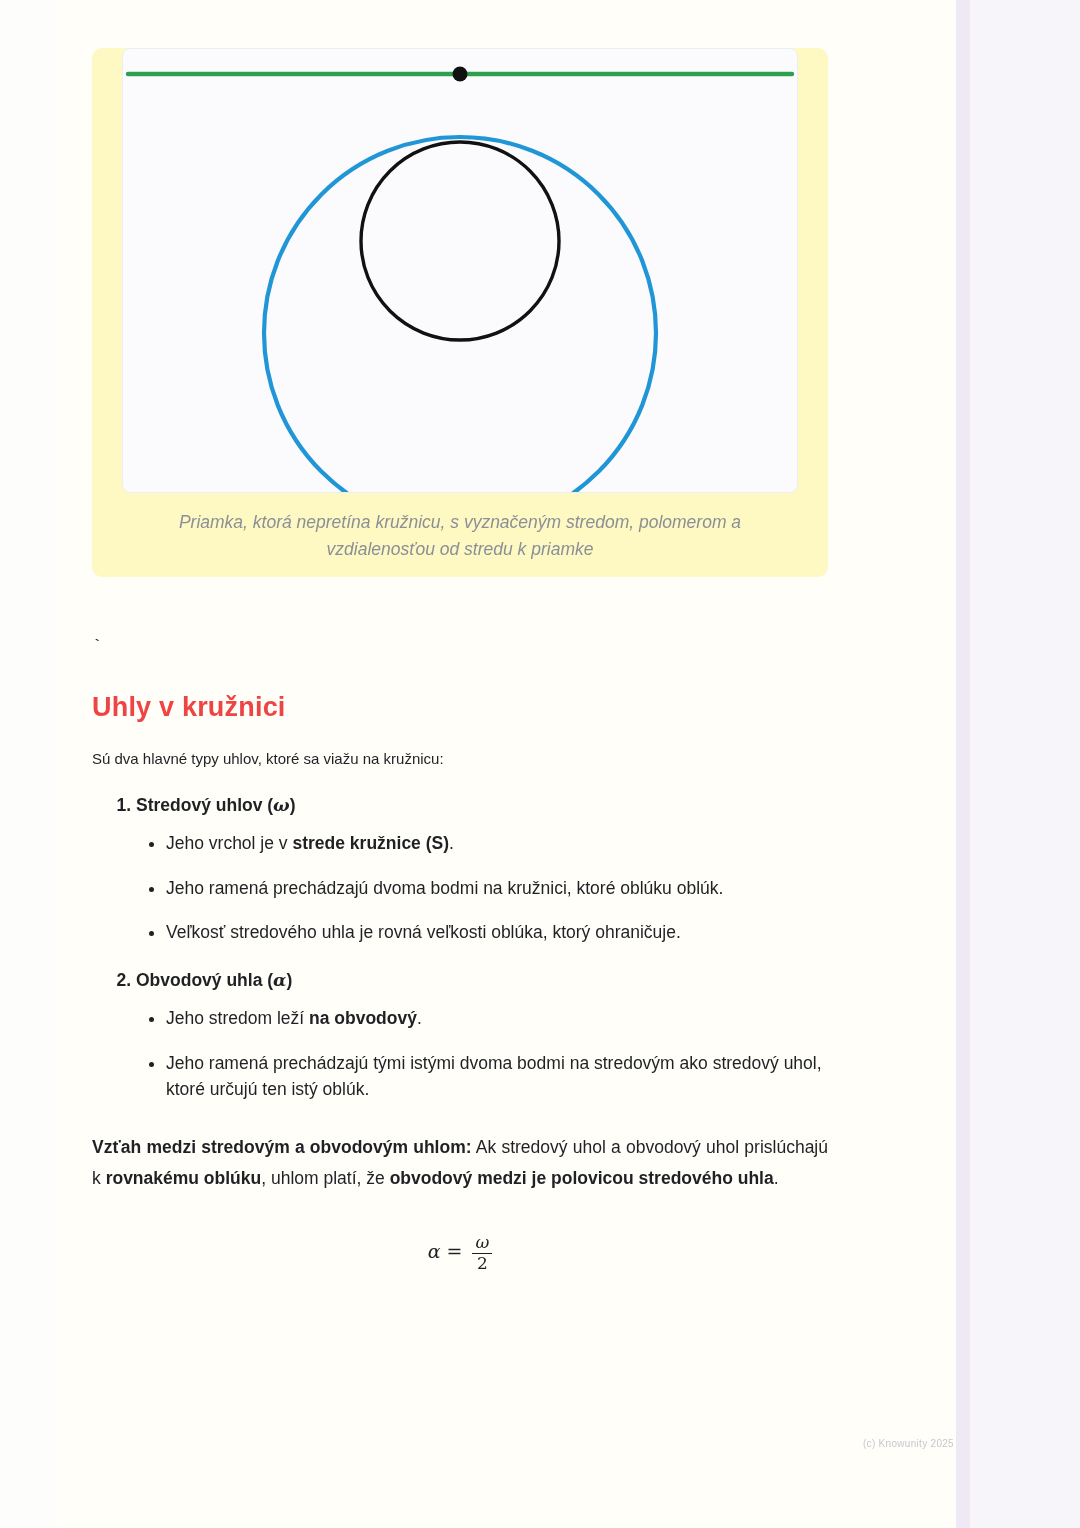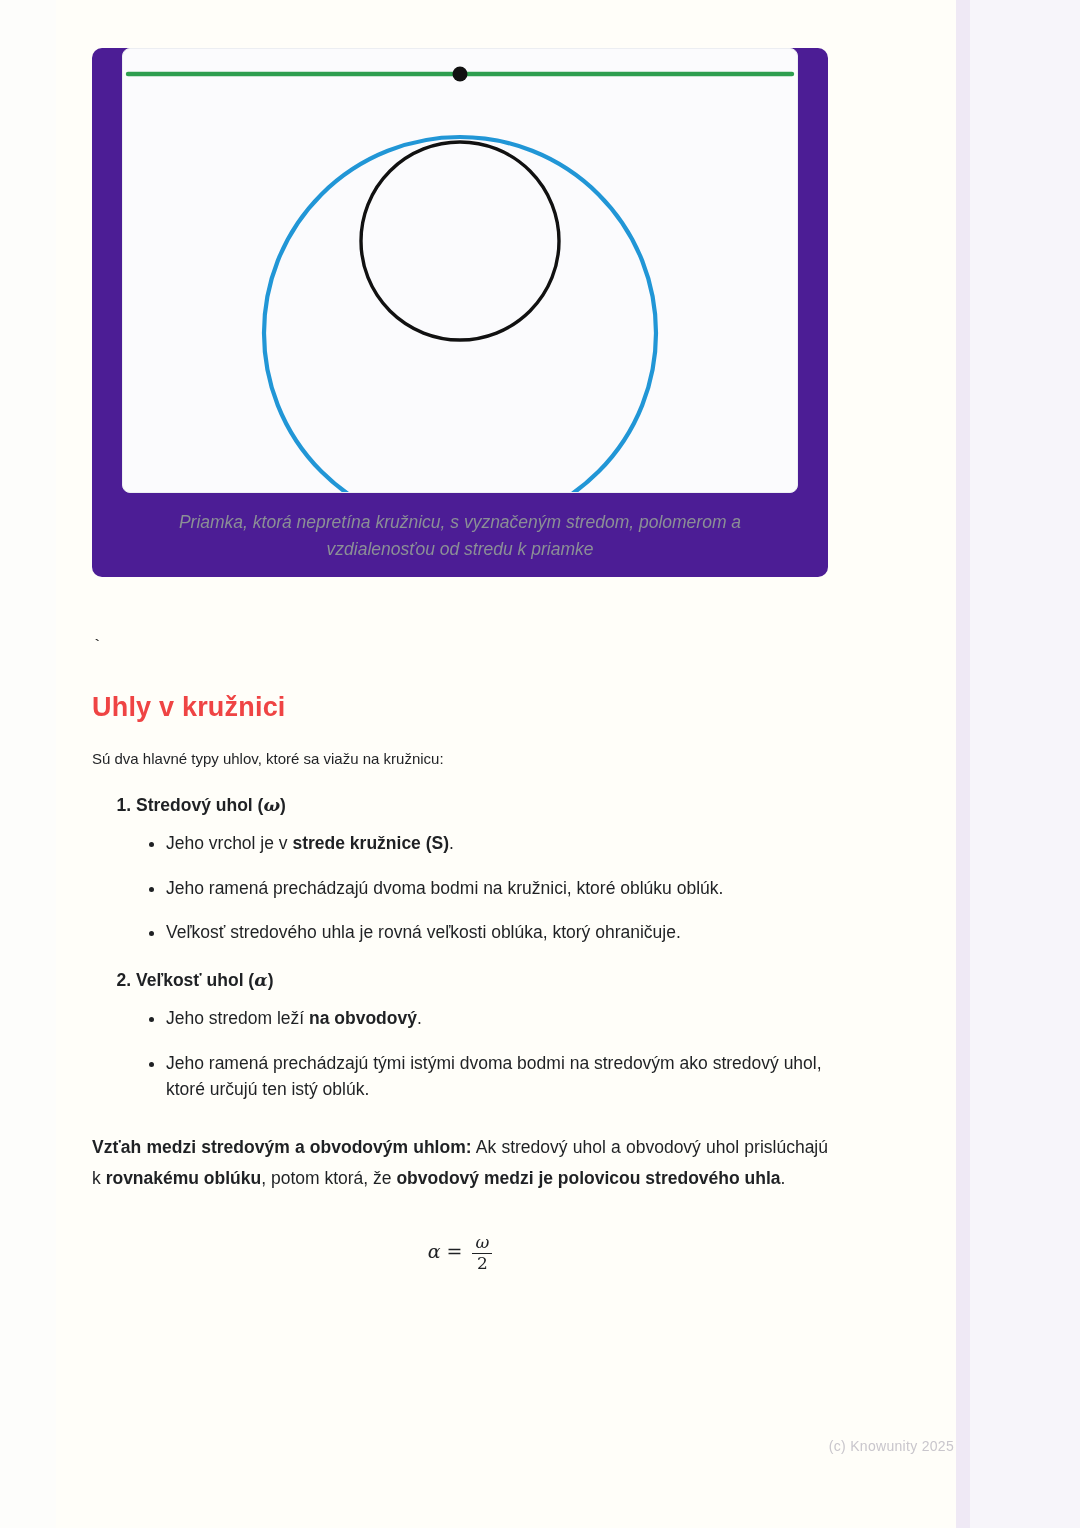--- a/index.html
+++ b/index.html
@@ -51,21 +51,21 @@
   .content {
     position: absolute;
     left: 92px;
     top: 0;
     width: 736px;
   }
 
   
   .figure-card {
     margin-top: 48px;
-    background: #4c1d95;
+    background: #fef9c3;
     border-radius: 10px;
     padding: 0 0 14px 0;
     width: 736px;
     box-sizing: border-box;
   }
   .figure-inner {
     margin: 6px 30px 0 30px;
     background: #fbfbfd;
     border: 1px solid #eceef2;
     border-radius: 8px;
@@ -159,21 +159,21 @@
     font-size: 17px;
     margin-left: 4px;
   }
   .frac .num { display: block; padding: 0 3px; }
   .frac .den { display: block; padding: 0 3px; border-top: 1.3px solid #1f2124; font-style: normal; }
 
   .watermark {
     position: absolute;
     right: 126px;
     top: 1438px;
-    font-size: 14px;
+    font-size: 10px;
     color: #c9c6cc;
     letter-spacing: 0.3px;
   }
 
   b, strong { font-weight: bold; }
 </style>
 </head>
 <body>
 
 <div class="page-wrap">
@@ -198,37 +198,37 @@
   </div>
 
   <div class="backtick">`</div>
 
   <h2 class="section-title">Uhly v kružnici</h2>
 
   <p class="body-text">Sú dva hlavné typy uhlov, ktoré sa viažu na kružnicu:</p>
 
   <ol class="main-list">
     <li>
-      <span>Stredový uhol (</span><span class="math-i">ω</span><span>)</span>
+      <span>Stredový uhlov (</span><span class="math-i">ω</span><span>)</span>
       <ul class="sub-list">
         <li><span>Jeho vrchol je v </span><b>strede kružnice (S)</b><span>.</span></li>
         <li><span>Jeho ramená prechádzajú dvoma bodmi na kružnici, ktoré oblúku oblúk.</span></li>
         <li><span>Veľkosť stredového uhla je rovná veľkosti oblúka, ktorý ohraničuje.</span></li>
       </ul>
     </li>
     <li>
-      <span>Veľkosť uhol (</span><span class="math-i">α</span><span>)</span>
+      <span>Obvodový uhla (</span><span class="math-i">α</span><span>)</span>
       <ul class="sub-list">
         <li><span>Jeho stredom leží </span><b>na obvodový</b><span>.</span></li>
         <li><span>Jeho ramená prechádzajú tými istými dvoma bodmi na stredovým ako stredový uhol, ktoré určujú ten istý oblúk.</span></li>
       </ul>
     </li>
   </ol>
 
-  <p class="justified"><b>Vzťah medzi stredovým a obvodovým uhlom:</b><span> Ak stredový uhol a obvodový uhol prislúchajú k </span><b>rovnakému oblúku</b><span>, potom ktorá, že </span><b>obvodový medzi je polovicou stredového uhla</b><span>.</span></p>
+  <p class="justified"><b>Vzťah medzi stredovým a obvodovým uhlom:</b><span> Ak stredový uhol a obvodový uhol prislúchajú k </span><b>rovnakému oblúku</b><span>, uhlom platí, že </span><b>obvodový medzi je polovicou stredového uhla</b><span>.</span></p>
 
   <div class="formula">
     <span>α</span>
     <span>=</span>
     <span class="frac">
       <span class="num">ω</span>
       <span class="den">2</span>
     </span>
   </div>
 

